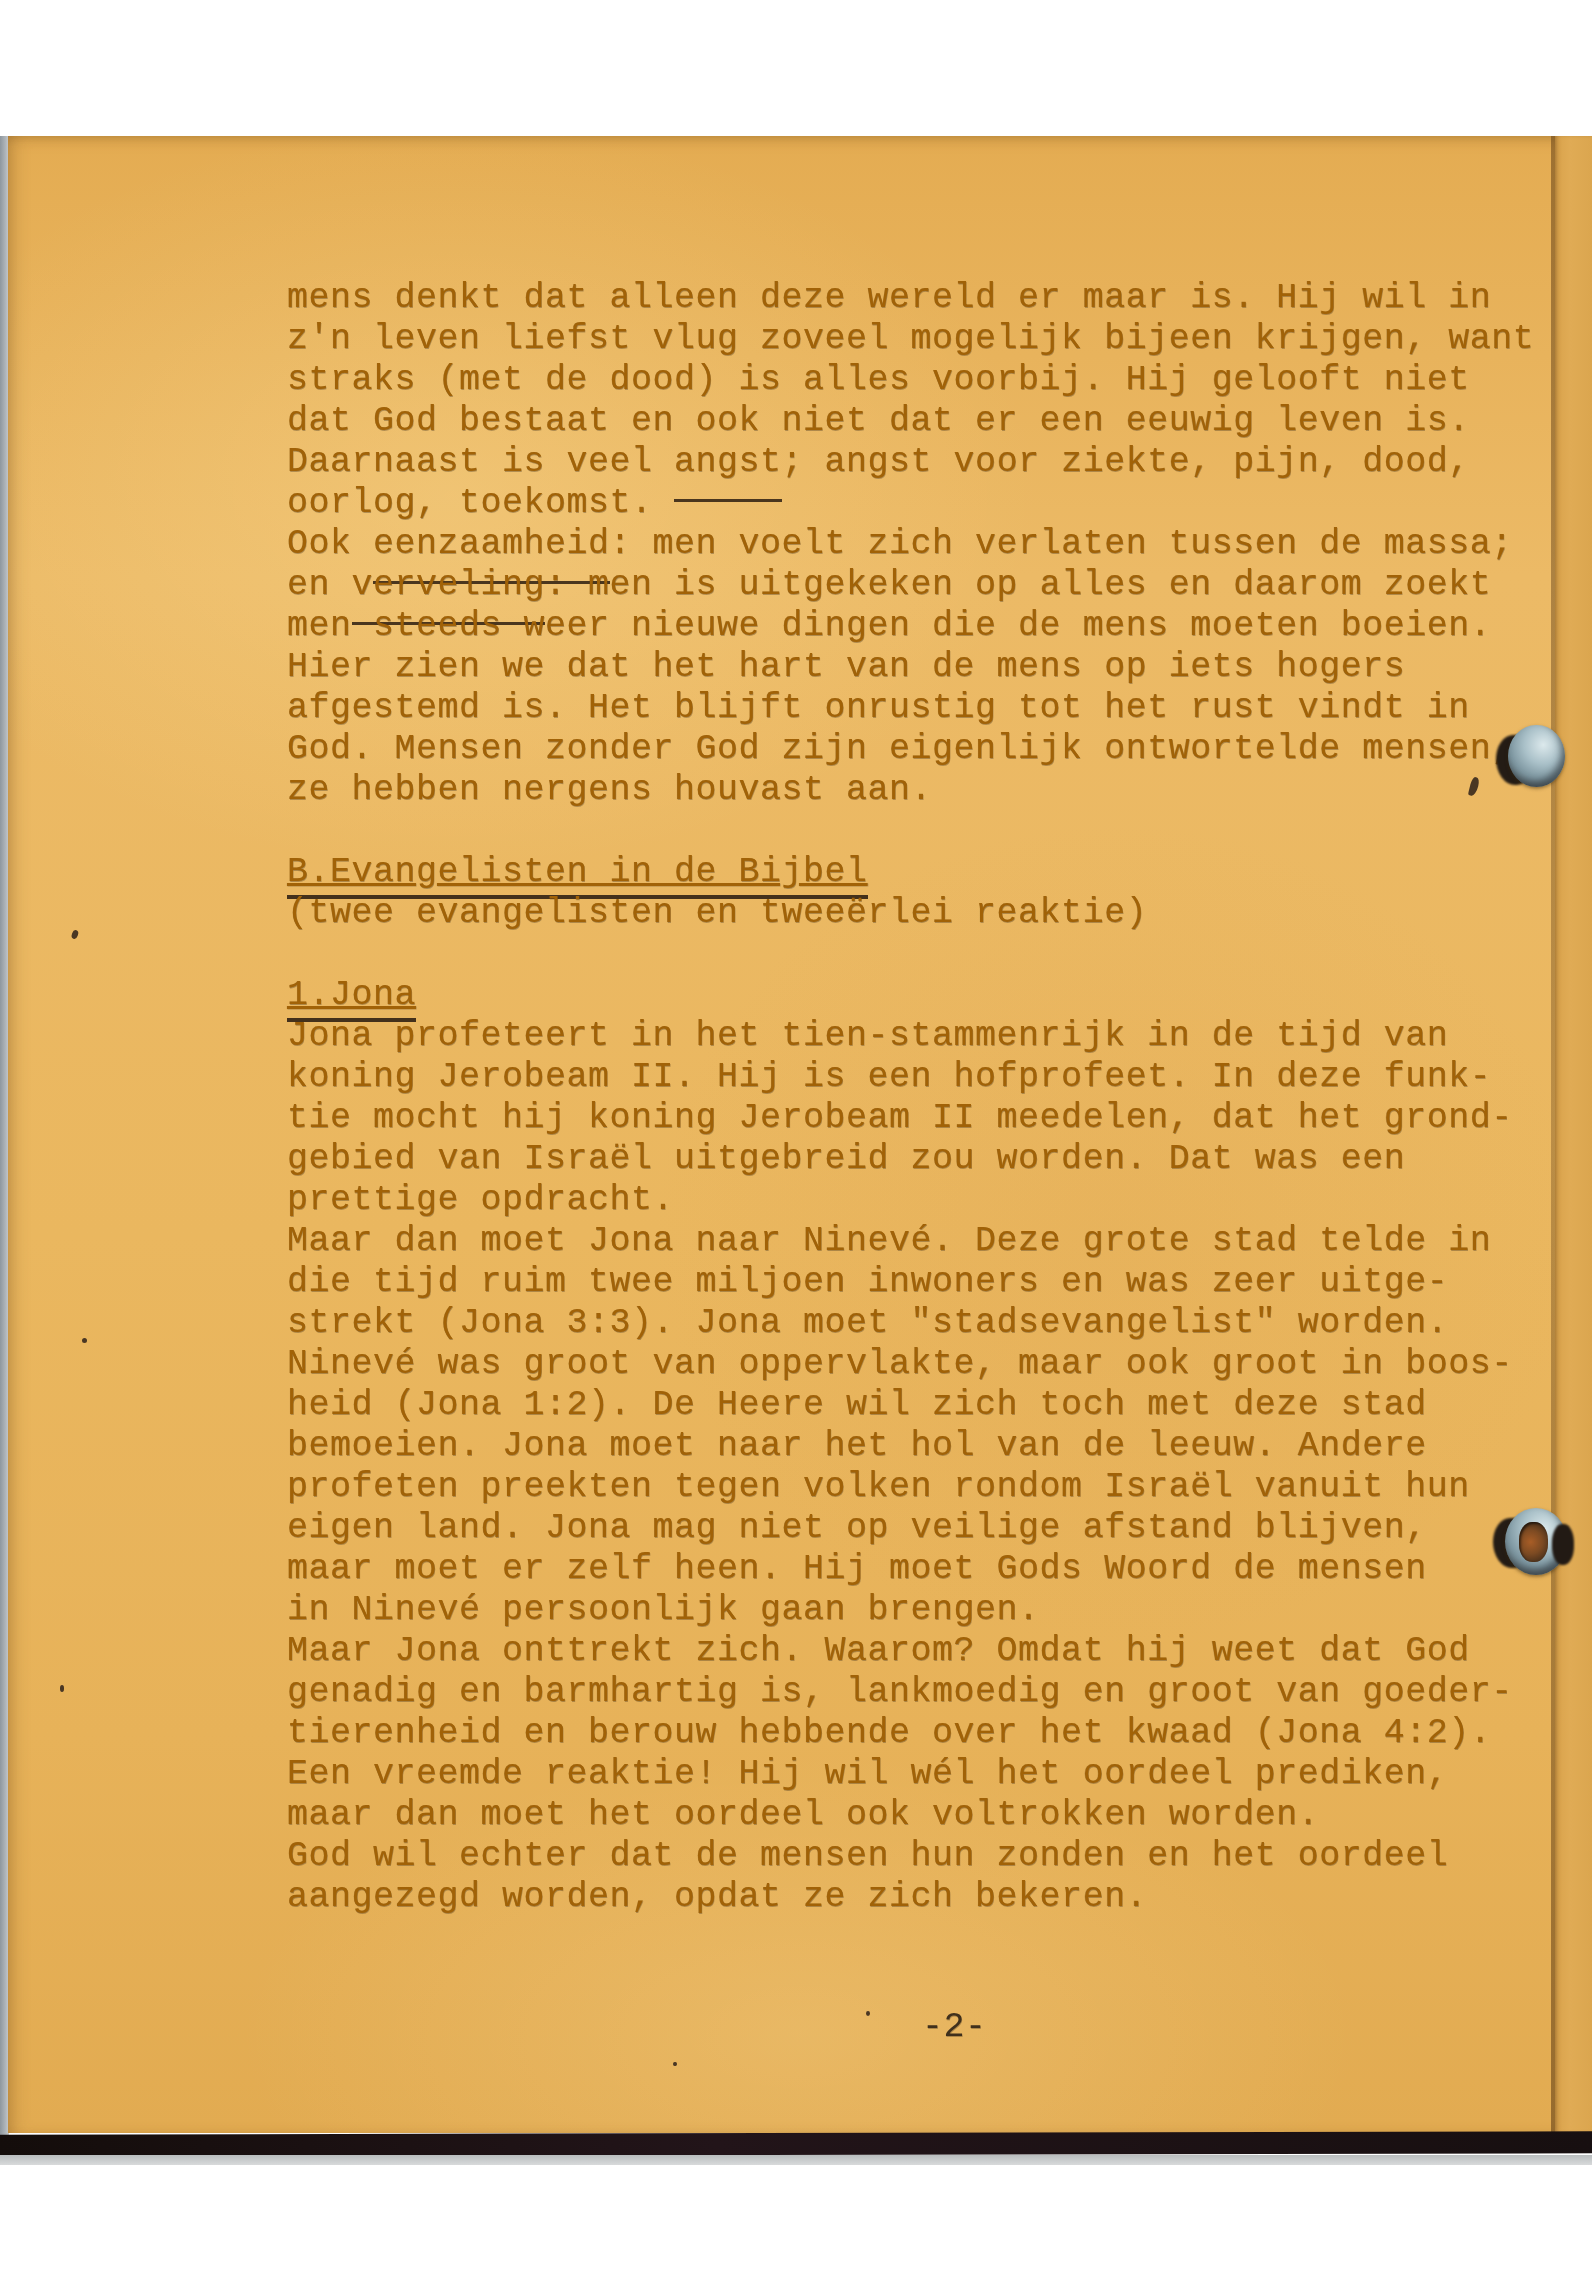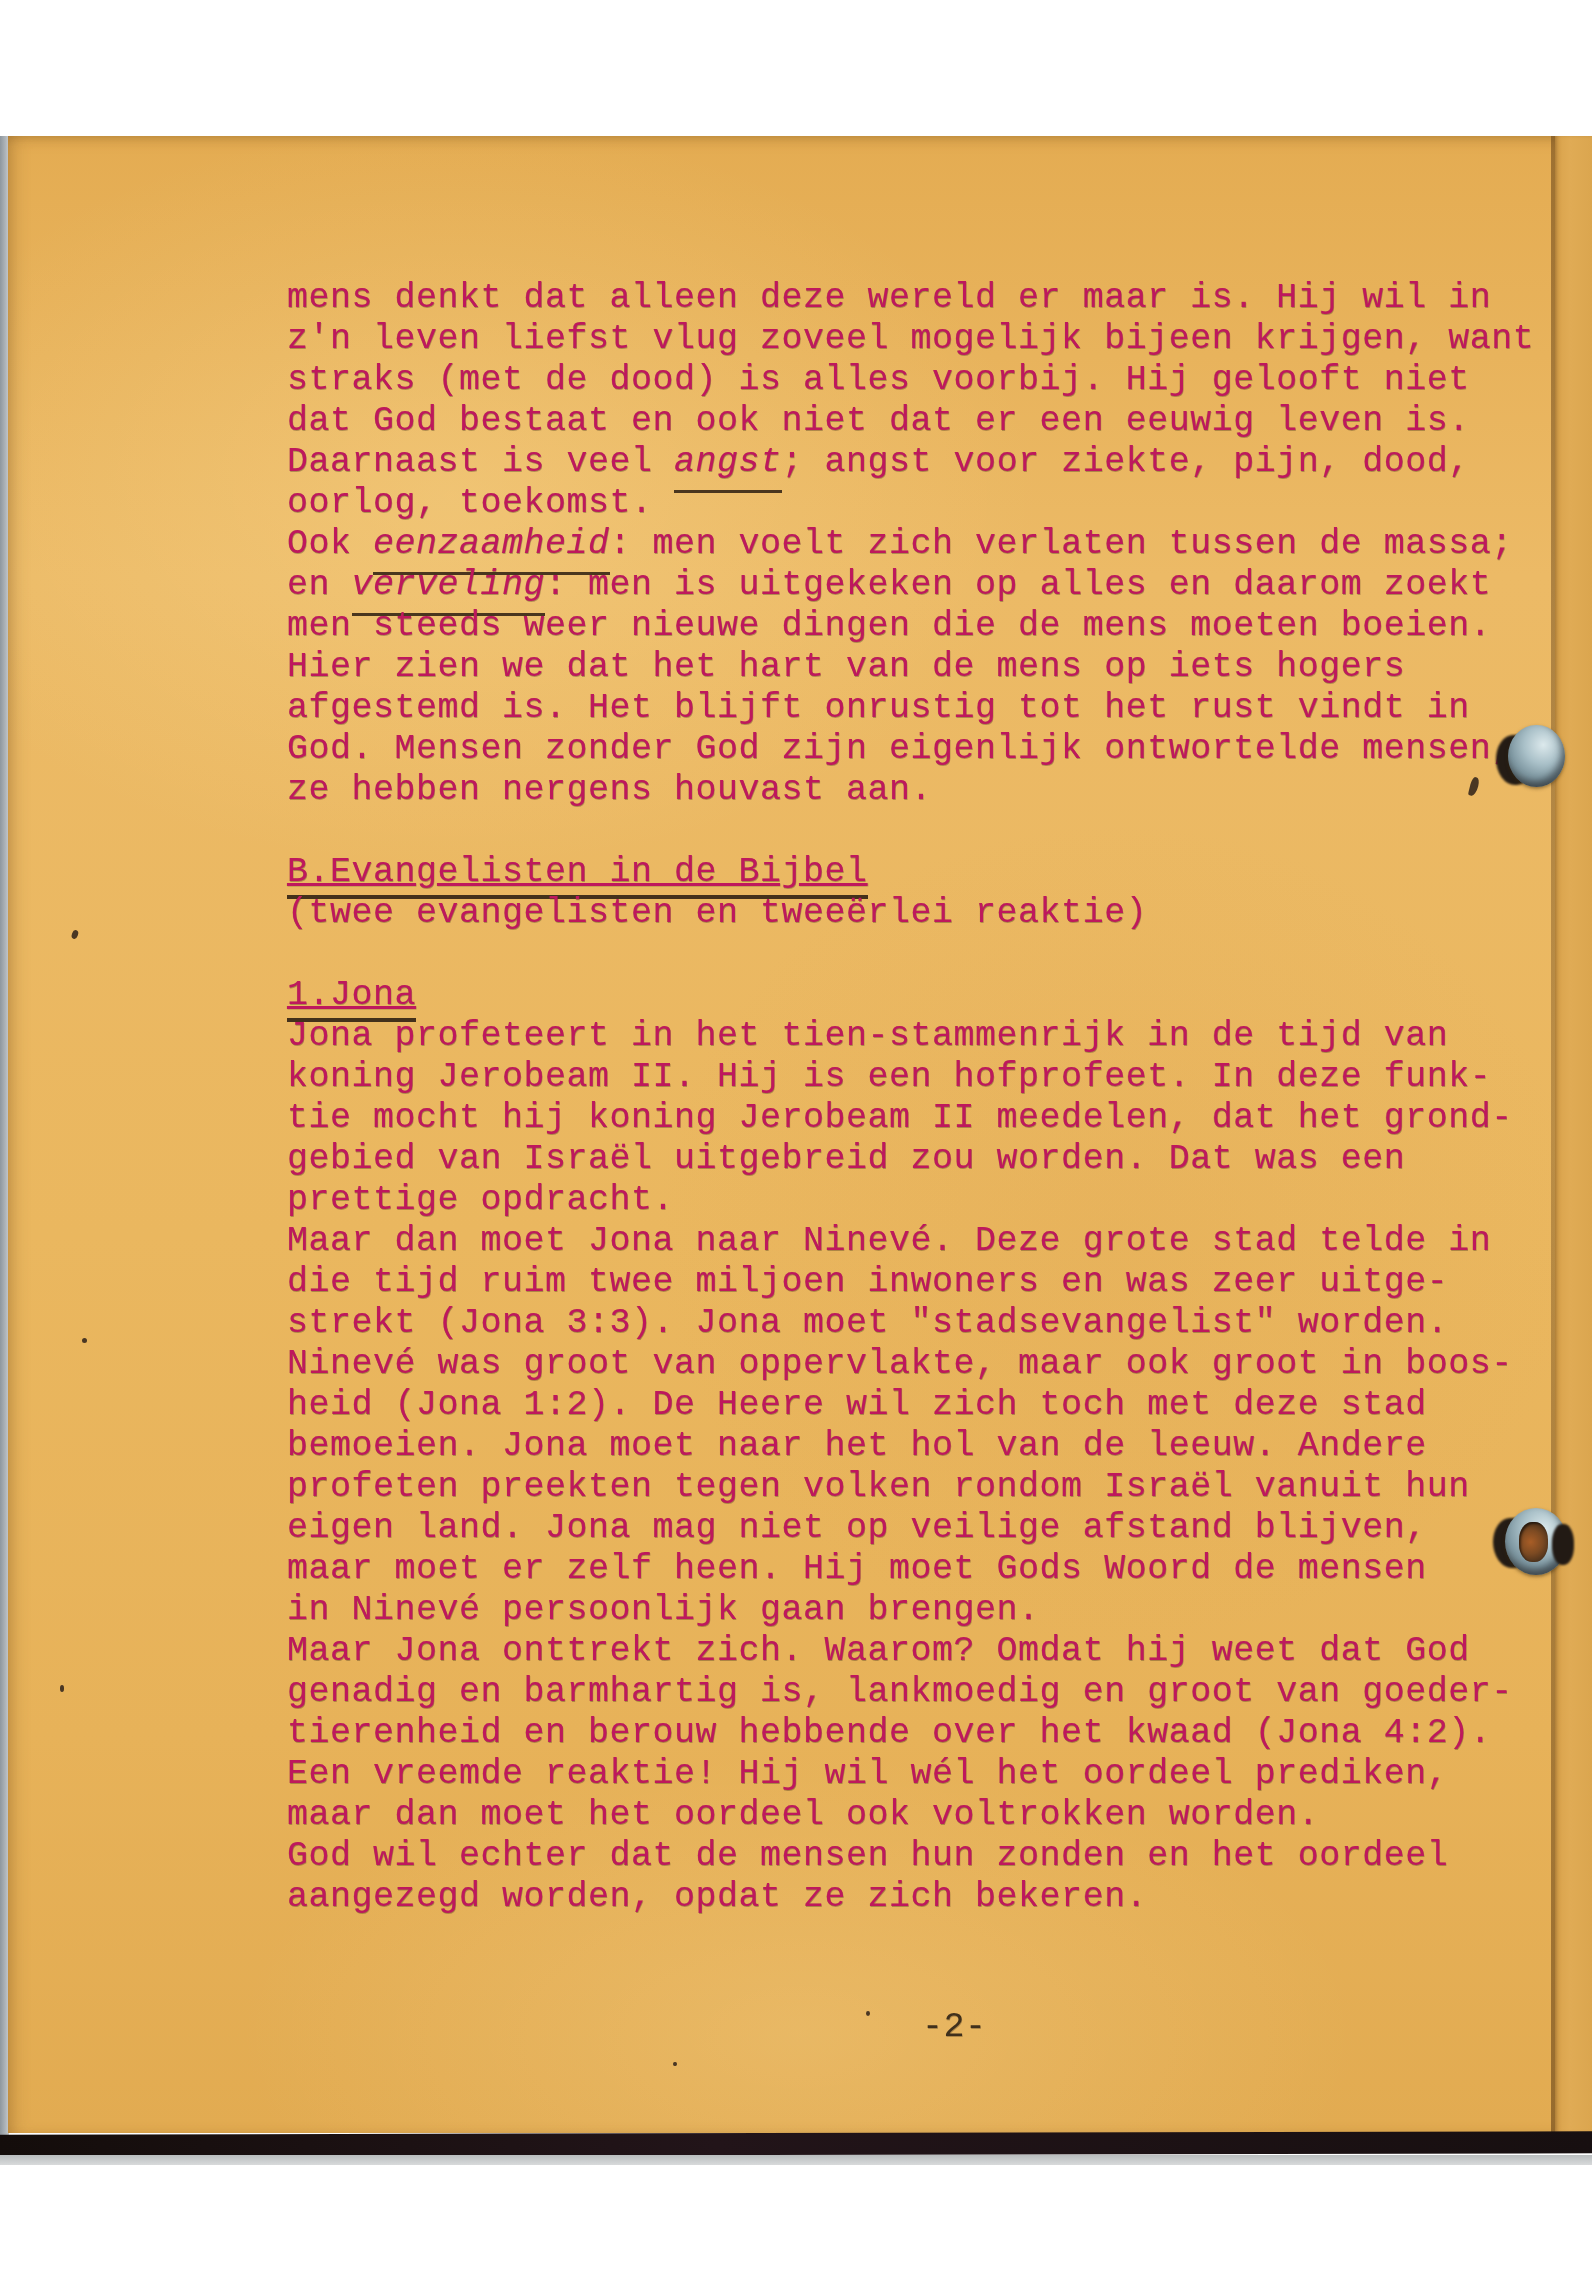--- a/index.html
+++ b/index.html
@@ -45,26 +45,26 @@
     transform:rotate(-0.12deg);
   }
   .bottom-gray{
     position:absolute;left:0;top:2155px;width:1592px;height:10.4px;
     background:linear-gradient(180deg,#b9bdbe,#d8dadb);
   }
   
   .text-block{
     position:absolute;left:287px;top:278px;width:1277px;
     font-size:35px;line-height:41px;letter-spacing:0.5px;
-    color:#be185d;
+    color:#a16207;
     text-shadow:0.5px 0.5px 0 rgba(62,45,25,0.35), -0.3px 0 0 rgba(62,45,25,0.2);
     white-space:pre;
   }
   .line{height:41px;}
-  .u{border-bottom:3.5px solid #4a361e;padding-bottom:8px;font-style:italic;}
+  .u{border-bottom:3.5px solid #4a361e;padding-bottom:17px;}
   .h{border-bottom:4.3px solid #44311b;padding-bottom:2.6px;text-decoration:underline;}
   .page-number{
     position:absolute;left:922px;top:2007px;
     font-size:35px;line-height:41px;letter-spacing:0.5px;
     color:#40301c;
     text-shadow:0.5px 0.5px 0 rgba(62,45,25,0.35);
   }
   
   .ring{position:absolute;}
   .ring .shadow{

